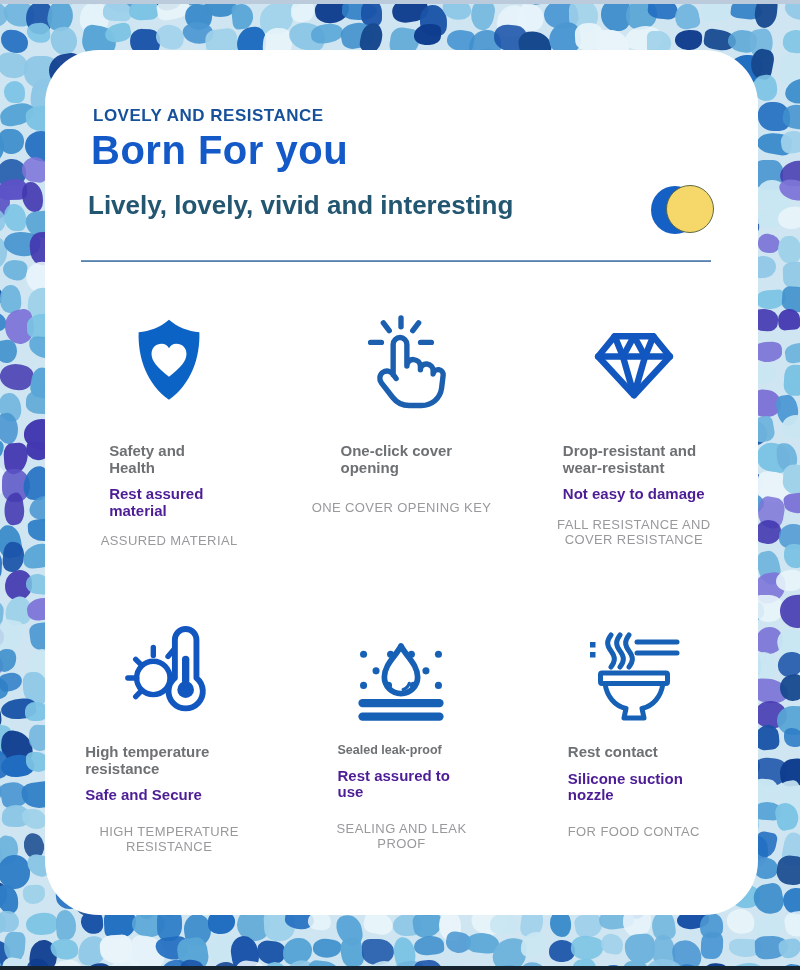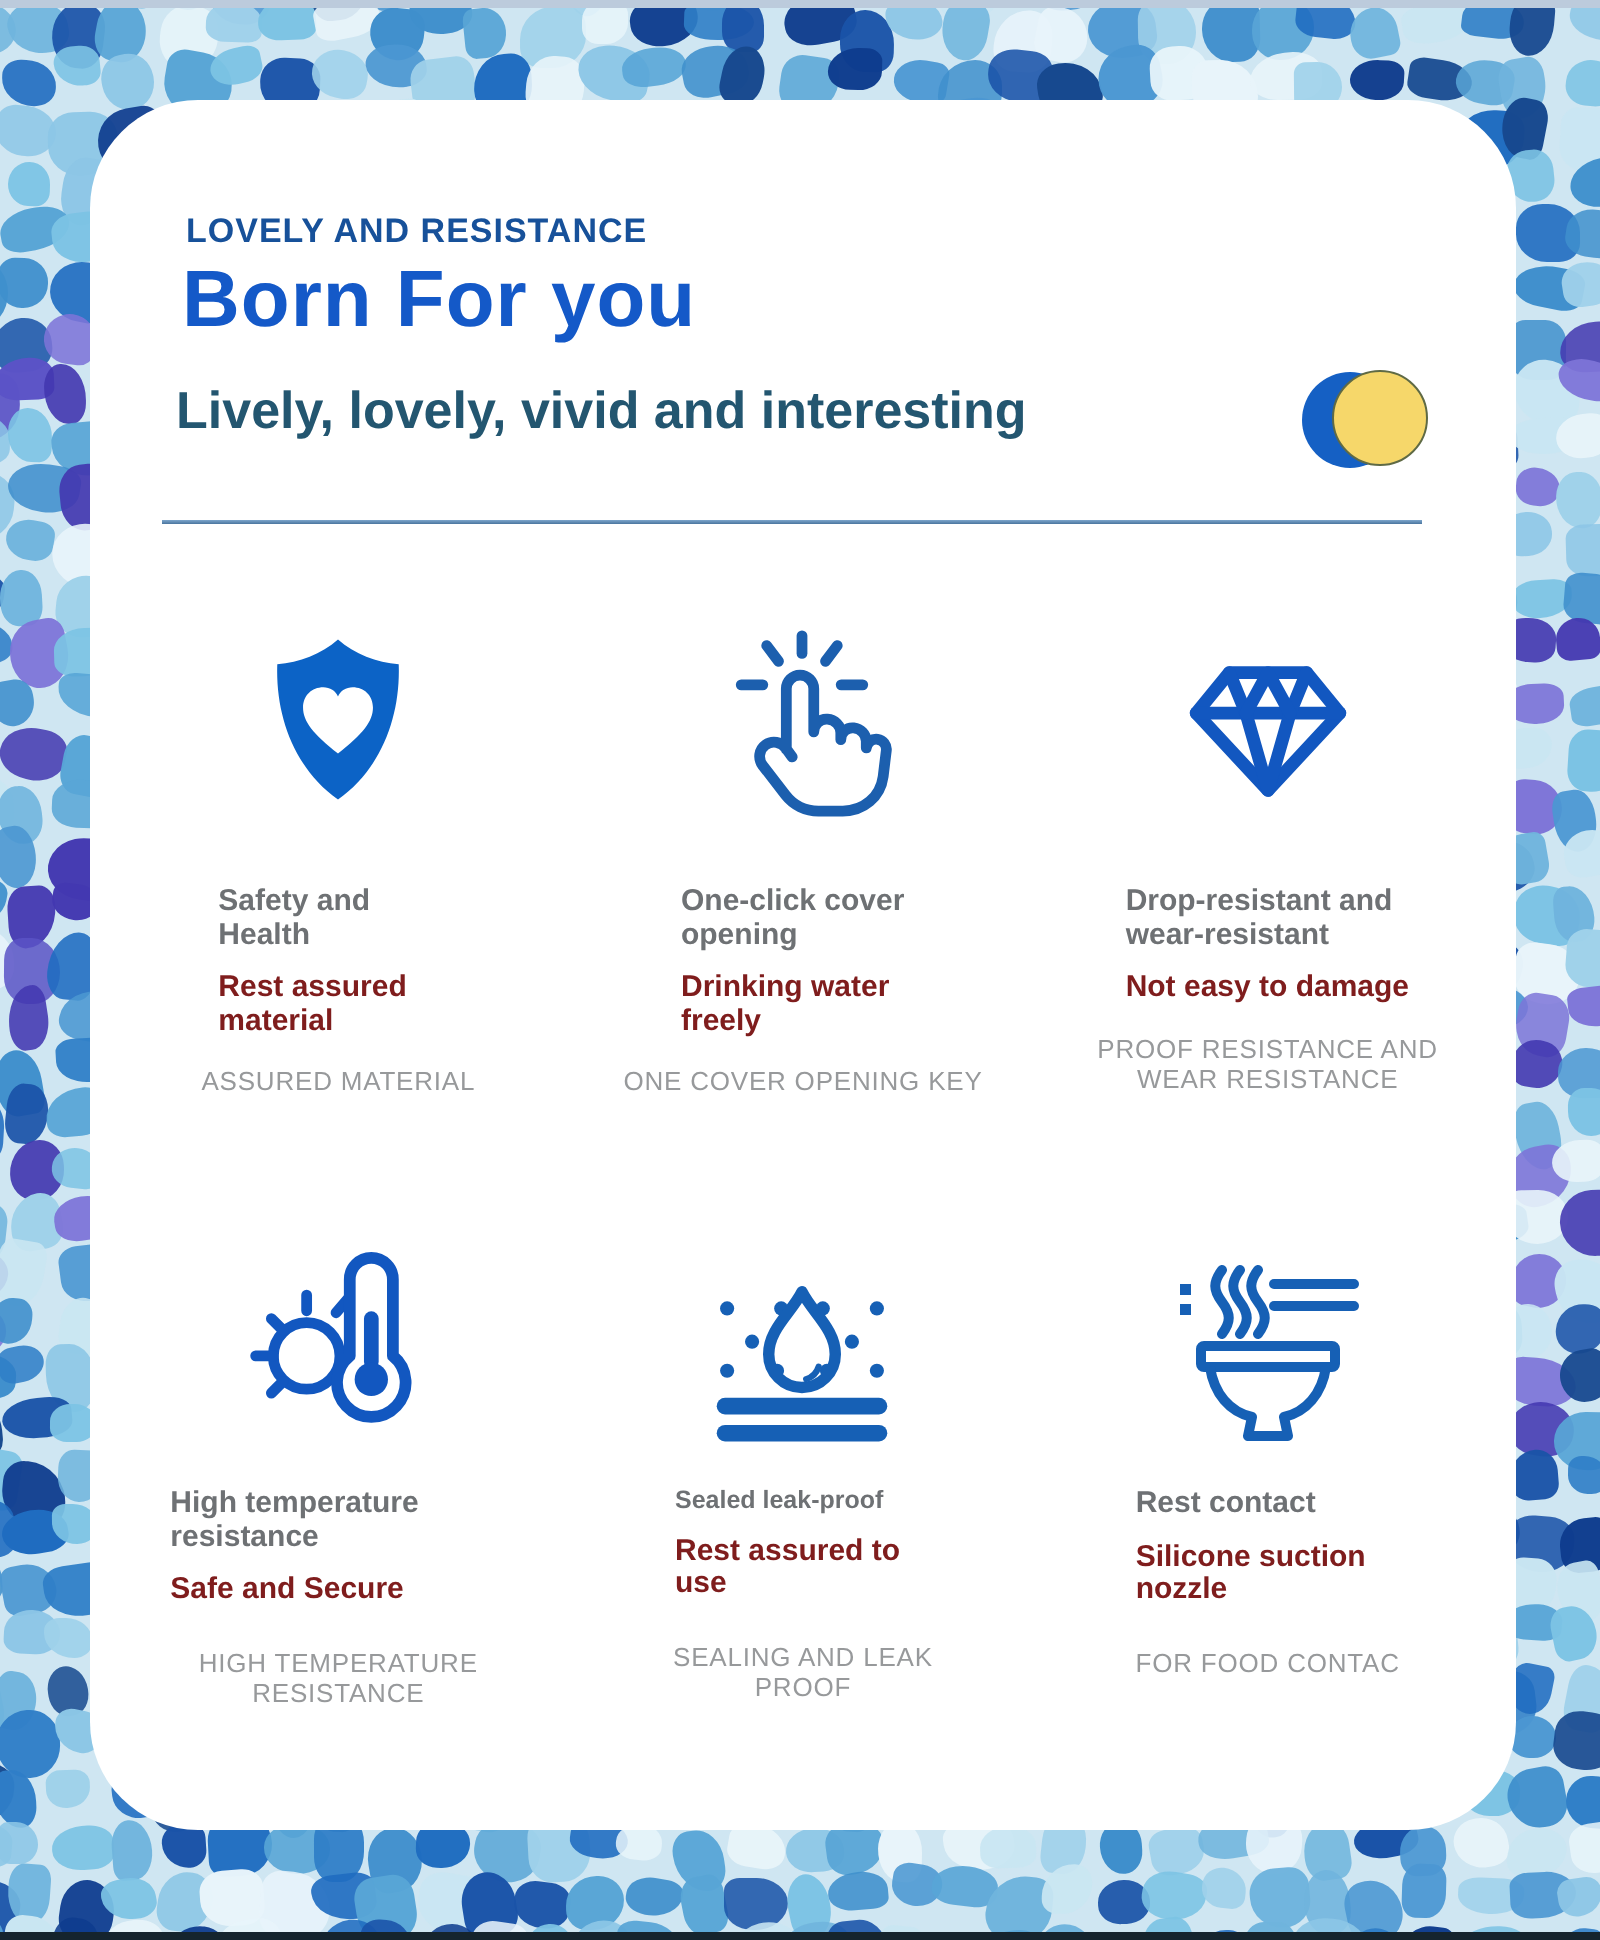--- a/index.html
+++ b/index.html
@@ -50,21 +50,21 @@
   .row1{top:239px;}
   .row2{top:560px;}
   .cell{display:flex;flex-direction:column;align-items:center;text-align:left;}
   .icon-box{display:flex;align-items:center;justify-content:center;}
   .row1 .icon-box{height:148px;}
   .row2 .icon-box{height:130px;}
   .labels{width:fit-content;margin:6px auto 0;text-align:left;}
   .row2 .labels{margin-top:4px;}
   .label1{font-size:15px;font-weight:700;color:#6e7174;line-height:1.1;margin-bottom:10px;}
   .label2{
-    font-size:15px;font-weight:700;color:#7f1d1d;line-height:1.1;
+    font-size:15px;font-weight:700;color:#4c1d95;line-height:1.1;
     text-shadow:0 0 1px rgba(255,255,255,.65);
   }
   .caption{
     font-size:13px;font-weight:400;color:#97999b;letter-spacing:.4px;
     line-height:1.2;text-align:center;margin-top:14px;max-width:212px;
   }
   .row2 .caption{margin-top:20px;}
   
   .row1 .cell:nth-child(1) .labels{max-width:120px;}
   .row1 .cell:nth-child(2) .labels{max-width:122px;}
@@ -1347,39 +1347,38 @@
                    c0 -3.8 3.2 -6.8 7 -6.5 c3.8 .3 6.8 3.2 6.8 7 v3.5
                    c0 -3.6 3 -6.4 6.6 -6 c3.6 .4 6.4 3.2 6.4 6.8 v3.4
                    c.4 -2.8 3 -4.8 5.8 -4.4 c2.8 .4 4.8 3 4.4 5.8
                    l-1.6 13.2 c-1.4 10.4 -10 17.6 -20.6 17.6 h-12.4
                    c-6.6 0 -12.8 -3 -16.8 -8.2 l-11.6 -15
                    c-2.6 -3.4 -2 -8.2 1.4 -10.6 c3.4 -2.4 8 -1.6 10.4 1.8 l3.2 4.4"></path>
         </svg>
       </div>
       <div class="labels">
         <div class="label1">One-click cover opening</div>
-        <div class="label2">Drinking water freely</div>
       </div>
       <div class="caption">ONE COVER OPENING KEY</div>
     </div>
 
     <div class="cell">
       <div class="icon-box">
         <svg width="100" height="92" viewBox="0 0 100 100" fill="none" stroke="#1257c0" stroke-width="7" stroke-linecap="round" stroke-linejoin="round">
           <path d="M29 21 H71 L89 43 L50 85 L11 43 Z"></path>
           <path d="M11 43 H89"></path>
           <path d="M29 21 L38 43 L50 85 L62 43 L71 21"></path>
           <path d="M38 43 L50 21 L62 43"></path>
         </svg>
       </div>
       <div class="labels">
         <div class="label1">Drop-resistant and wear-resistant</div>
         <div class="label2">Not easy to damage</div>
       </div>
-      <div class="caption">PROOF RESISTANCE AND WEAR RESISTANCE</div>
+      <div class="caption">FALL RESISTANCE AND COVER RESISTANCE</div>
     </div>
   </div>
 
   <div class="features-row row2">
 
     <div class="cell">
       <div class="icon-box">
         <svg width="100" height="98" viewBox="0 0 100 100">
           <g fill="none" stroke="#1257c0" stroke-width="5.5" stroke-linecap="round">
             <circle cx="34" cy="53" r="17"></circle>

